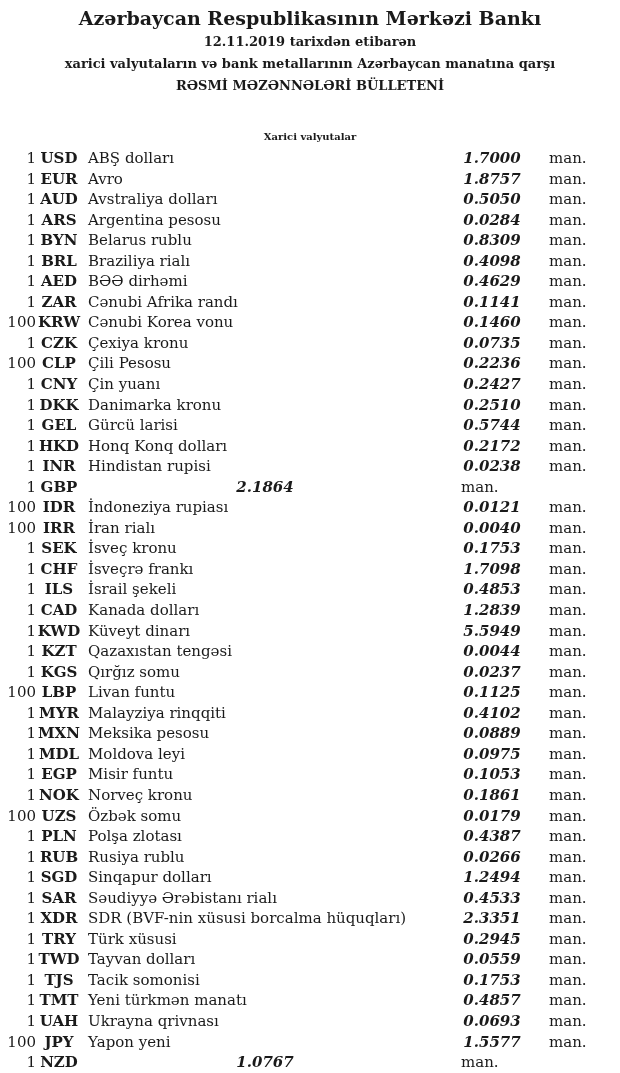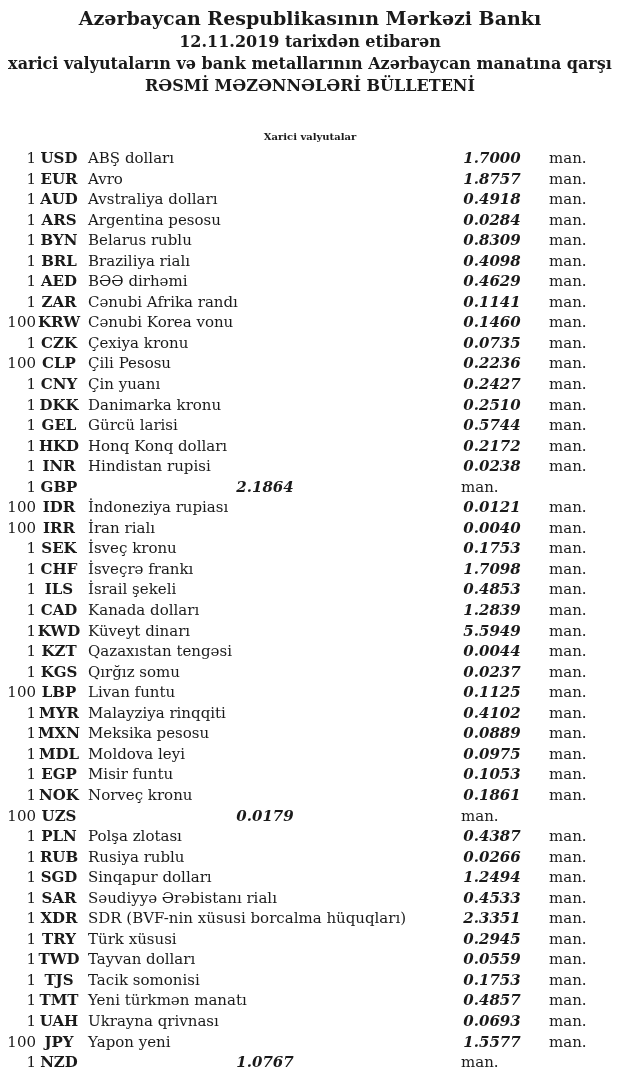--- a/index.html
+++ b/index.html
@@ -21,21 +21,21 @@
     text-align: center;
     padding-top: 5px;
   }
   .doc-title {
     margin: 0;
     font-size: 19px;
     font-weight: bold;
     line-height: 26px;
   }
   .doc-subline {
-    font-size: 16px;
+    font-size: 13px;
     font-weight: bold;
     line-height: 22px;
   }
   .section-title {
     margin: 29px 0 0 0;
     text-align: center;
     font-size: 10px;
     font-weight: bold;
     line-height: 22px;
   }
@@ -101,21 +101,21 @@
     <span class="code">EUR</span>
     <span class="name">Avro</span>
     <span class="rate">1.8757</span>
     <span class="unit">man.</span>
   </div>
 
   <div class="row">
     <span class="qty">1</span>
     <span class="code">AUD</span>
     <span class="name">Avstraliya dolları</span>
-    <span class="rate">0.4918</span>
+    <span class="rate">0.5050</span>
     <span class="unit">man.</span>
   </div>
 
   <div class="row">
     <span class="qty">1</span>
     <span class="code">ARS</span>
     <span class="name">Argentina pesosu</span>
     <span class="rate">0.0284</span>
     <span class="unit">man.</span>
   </div>
@@ -339,20 +339,21 @@
     <span class="qty">1</span>
     <span class="code">NOK</span>
     <span class="name">Norveç kronu</span>
     <span class="rate">0.1861</span>
     <span class="unit">man.</span>
   </div>
 
   <div class="row">
     <span class="qty">100</span>
     <span class="code">UZS</span>
+    <span class="name">Özbək somu</span>
     <span class="rate">0.0179</span>
     <span class="unit">man.</span>
   </div>
 
   <div class="row">
     <span class="qty">1</span>
     <span class="code">PLN</span>
     <span class="name">Polşa zlotası</span>
     <span class="rate">0.4387</span>
     <span class="unit">man.</span>

